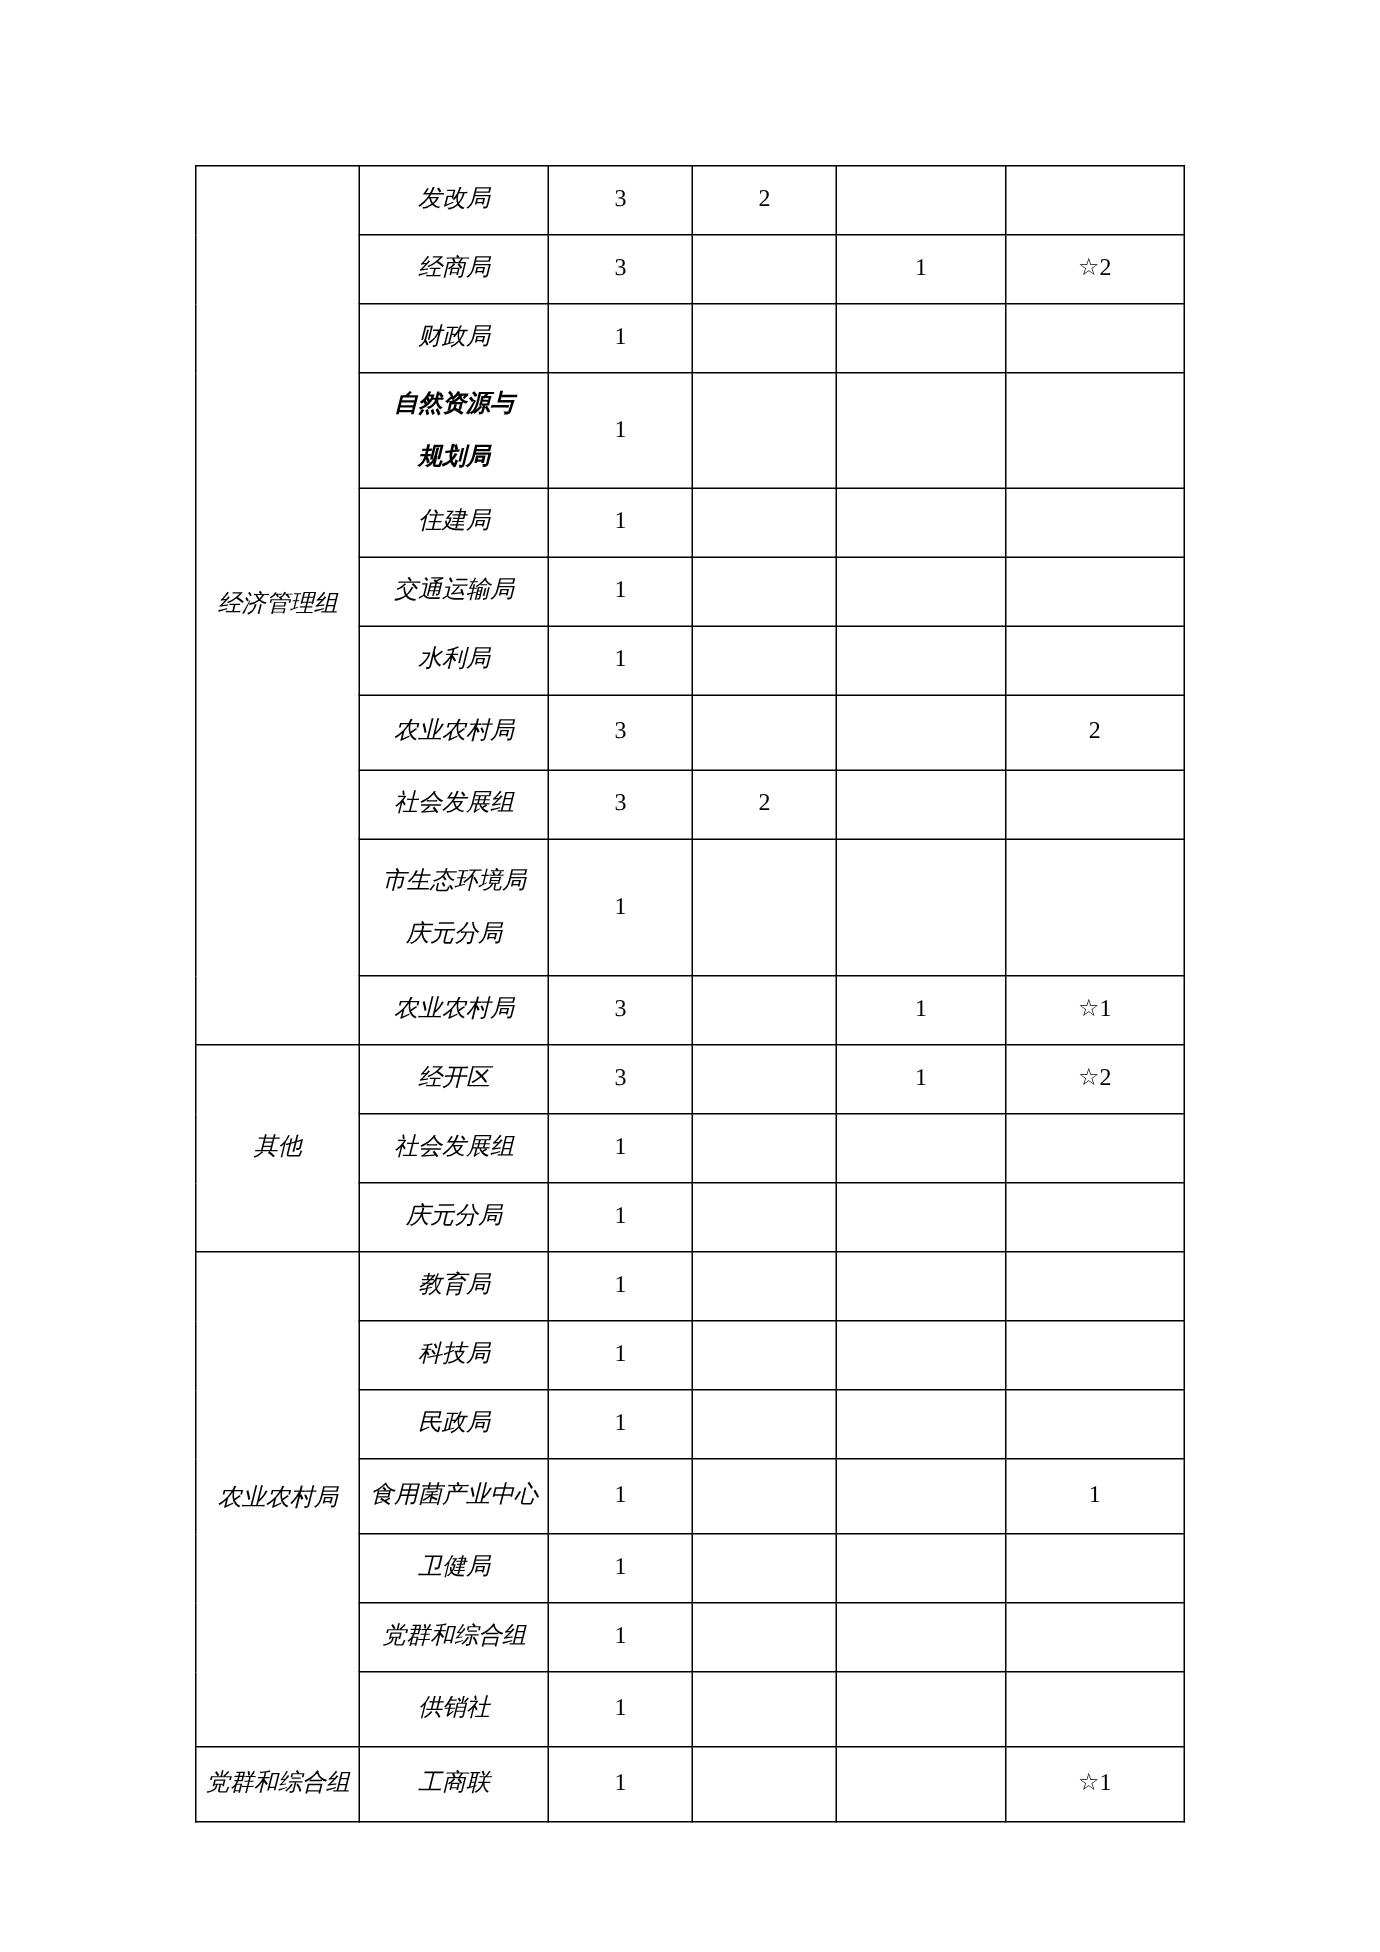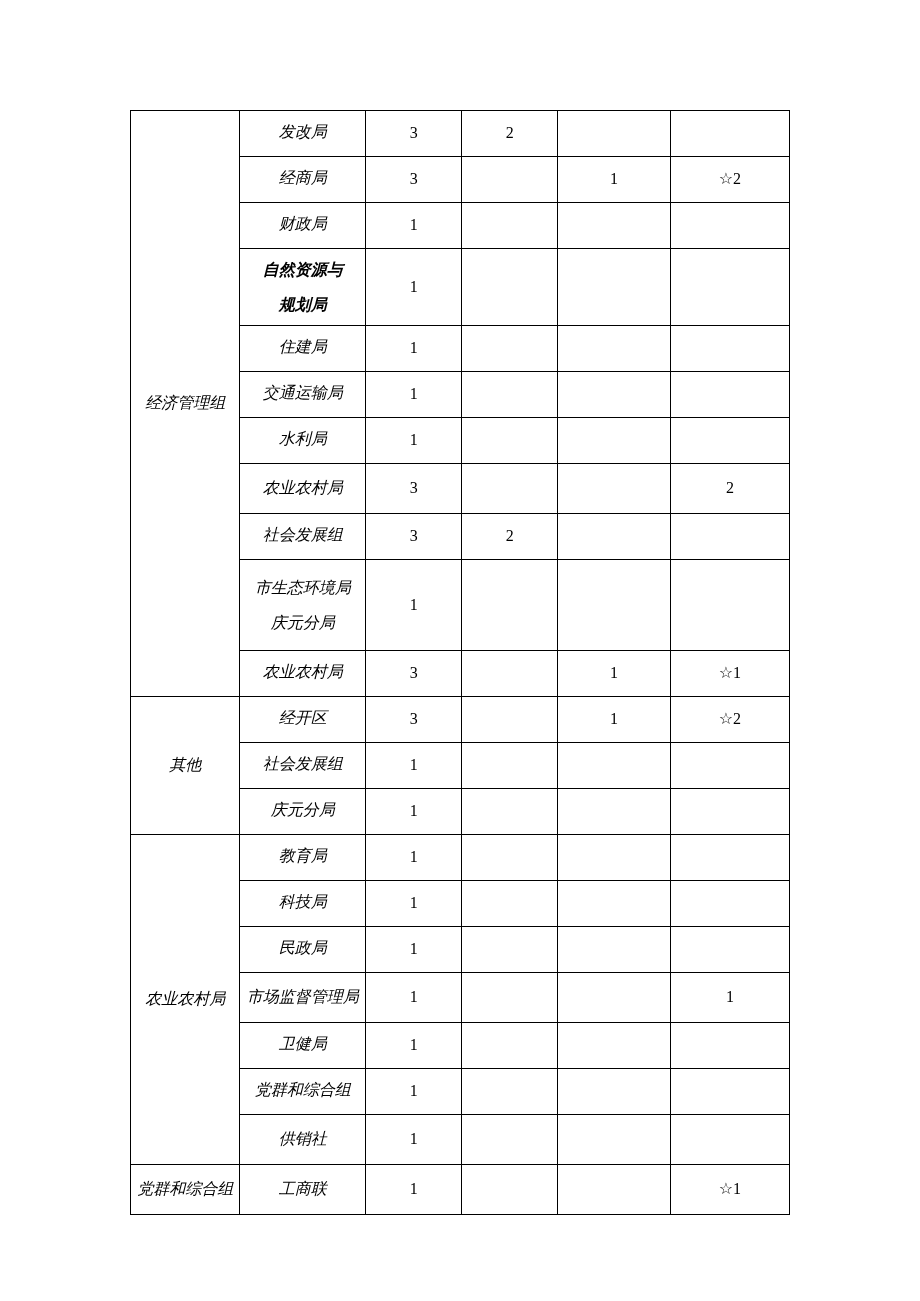--- a/index.html
+++ b/index.html
@@ -183,21 +183,21 @@
       <td class="num star outer-right"></td>
     </tr>
     <tr>
       <td class="h-short">民政局</td>
       <td class="num">1</td>
       <td class="num"></td>
       <td class="num"></td>
       <td class="num star outer-right"></td>
     </tr>
     <tr>
-      <td class="h-med">市场监督管理局</td>
+      <td class="h-med">食用菌产业中心</td>
       <td class="num">1</td>
       <td class="num"></td>
       <td class="num"></td>
       <td class="num star outer-right">1</td>
     </tr>
     <tr>
       <td class="h-short">卫健局</td>
       <td class="num">1</td>
       <td class="num"></td>
       <td class="num"></td>

